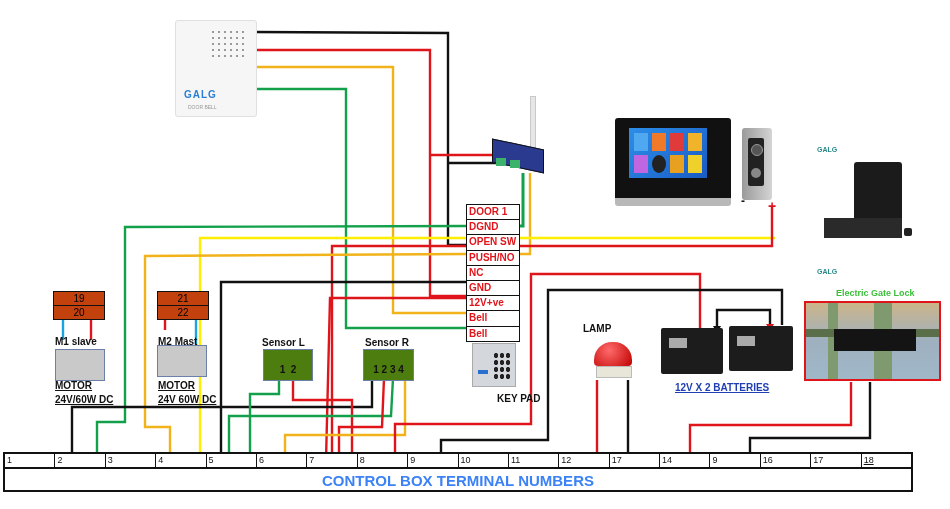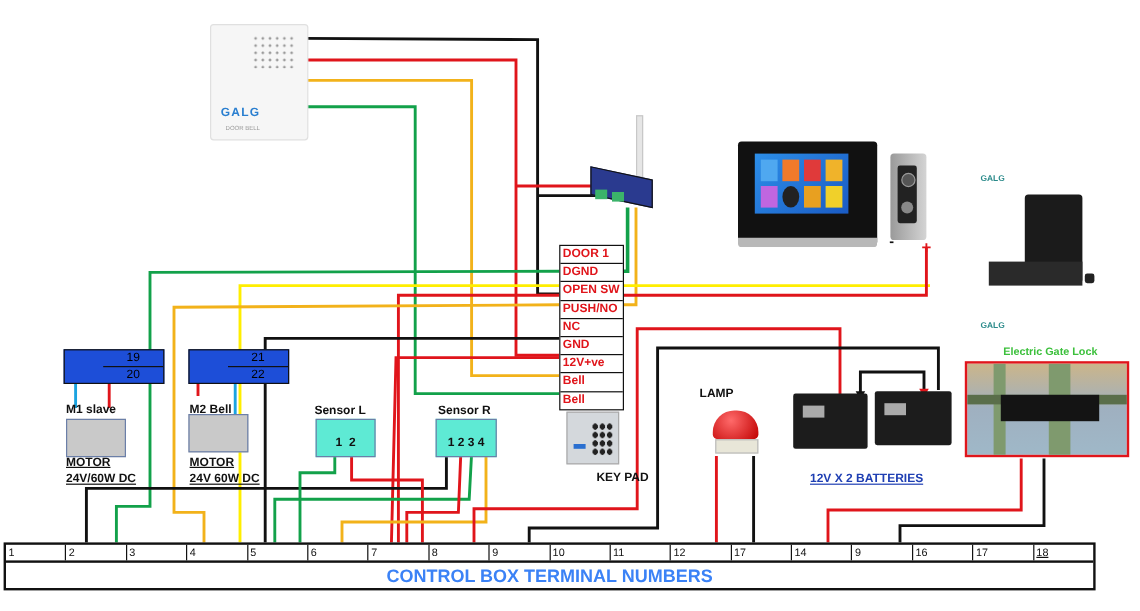--- a/index.html
+++ b/index.html
@@ -4,25 +4,25 @@
 <style>
   html, body { margin:0; padding:0; background:#ffffff; }
   body { width:950px; height:509px; position:relative; overflow:hidden; font-family:"Liberation Sans", sans-serif; }
   #wires { position:absolute; left:0; top:0; width:950px; height:509px; }
   .abs { position:absolute; }
   .lbl { font-family:"Liberation Sans", sans-serif; font-weight:bold; font-size:10px; color:#111; white-space:nowrap; }
   .ul { text-decoration:underline; }
   .term-table { position:absolute; left:466px; top:204px; width:52px; border:1.5px solid #111; background:#fff; }
   .term-row { height:14.2px; border-bottom:1px solid #111; font-weight:bold; font-size:10px; color:#e0151b; line-height:14px; padding-left:2px; white-space:nowrap; overflow:hidden; }
   .term-row:last-child { border-bottom:none; }
-  .motor-tbl { position:absolute; width:50px; border:1.5px solid #111; background:#1d4ed8;padding-left:32px; }
+  .motor-tbl { position:absolute; width:50px; border:1.5px solid #111; background:#c2410c; }
   .motor-tbl div { height:13px; line-height:13px; font-size:10px; text-align:center; border-bottom:1px solid #111; }
   .motor-tbl div:last-child { border-bottom:none; }
   .motor-box { position:absolute; width:48px; height:30px; background:#c9c9c9; border:1px solid #6b7fa8; }
-  .sensor-box { position:absolute; height:30px; border:1px solid #6b7fa8; background:#5eead4; }
+  .sensor-box { position:absolute; height:30px; border:1px solid #6b7fa8; background:#4d7c0f; }
   .pins { position:absolute; bottom:5px; left:0; right:0; text-align:center; font-weight:bold; font-size:10px; color:#111; }
   .strip { position:absolute; left:3px; top:452px; width:910px; height:40px; border:2px solid #111; background:#fff; box-sizing:border-box; }
   .cells { display:flex; height:13px; border-bottom:2px solid #111; }
   .cell { flex:1; border-right:1px solid #111; font-size:9px; line-height:13px; padding-left:2px; color:#111; }
   .cell:last-child { border-right:none;text-decoration:underline; }
   .strip-title { text-align:center; font-weight:bold; font-size:15px; line-height:24px; color:#3b82f6; }
   .device { position:absolute; }
 </style>
 </head>
 <body>
@@ -167,21 +167,21 @@
 </div>
 <div class="abs lbl" style="left:55px;top:336px;text-align:center;">M1 slave</div>
 <div class="motor-box" style="left:55px;top:349px;"></div>
 <div class="abs lbl ul" style="left:55px;top:380px;">MOTOR</div>
 <div class="abs lbl ul" style="left:55px;top:394px;">24V/60W DC</div>
 
 <div class="motor-tbl" style="left:157px;top:291px;">
   <div>21</div>
   <div>22</div>
 </div>
-<div class="abs lbl" style="left:158px;top:336px;">M2 Bell</div>
+<div class="abs lbl" style="left:158px;top:336px;">M2 Mast</div>
 <div class="motor-box" style="left:157px;top:345px;"></div>
 <div class="abs lbl ul" style="left:158px;top:380px;">MOTOR</div>
 <div class="abs lbl ul" style="left:158px;top:394px;">24V 60W DC</div>
 
 <div class="abs lbl" style="left:262px;top:337px;">Sensor L</div>
 <div class="sensor-box" style="left:263px;top:349px;width:48px;">
   <div class="pins" style="white-space:pre;">1  2</div>
 </div>
 <div class="abs lbl" style="left:365px;top:337px;">Sensor R</div>
 <div class="sensor-box" style="left:363px;top:349px;width:49px;">
@@ -199,21 +199,21 @@
   <div style="position:absolute;left:2px;top:0;width:38px;height:24px;background:radial-gradient(circle at 40% 35%,#ff6a6a,#c00000);border-radius:18px 18px 4px 4px;"></div>
   <div style="position:absolute;left:4px;top:24px;width:34px;height:10px;background:#e8e6d8;border:1px solid #bbb;"></div>
 </div>
 
 <div class="device" style="left:661px;top:328px;width:62px;height:46px;background:#1c1c1c;border-radius:2px;">
   <div style="position:absolute;left:8px;top:10px;width:18px;height:10px;background:#aaa;"></div>
 </div>
 <div class="device" style="left:729px;top:326px;width:64px;height:45px;background:#1c1c1c;border-radius:2px;">
   <div style="position:absolute;left:8px;top:10px;width:18px;height:10px;background:#aaa;"></div>
 </div>
-<div class="abs lbl ul" style="left:675px;top:394px;color:#1f3fb3;">12V X 2 BATTERIES</div>
+<div class="abs lbl ul" style="left:675px;top:382px;color:#1f3fb3;">12V X 2 BATTERIES</div>
 
 <div class="strip">
   <div class="cells">
     <div class="cell">1</div>
     <div class="cell">2</div>
     <div class="cell">3</div>
     <div class="cell">4</div>
     <div class="cell">5</div>
     <div class="cell">6</div>
     <div class="cell">7</div>

